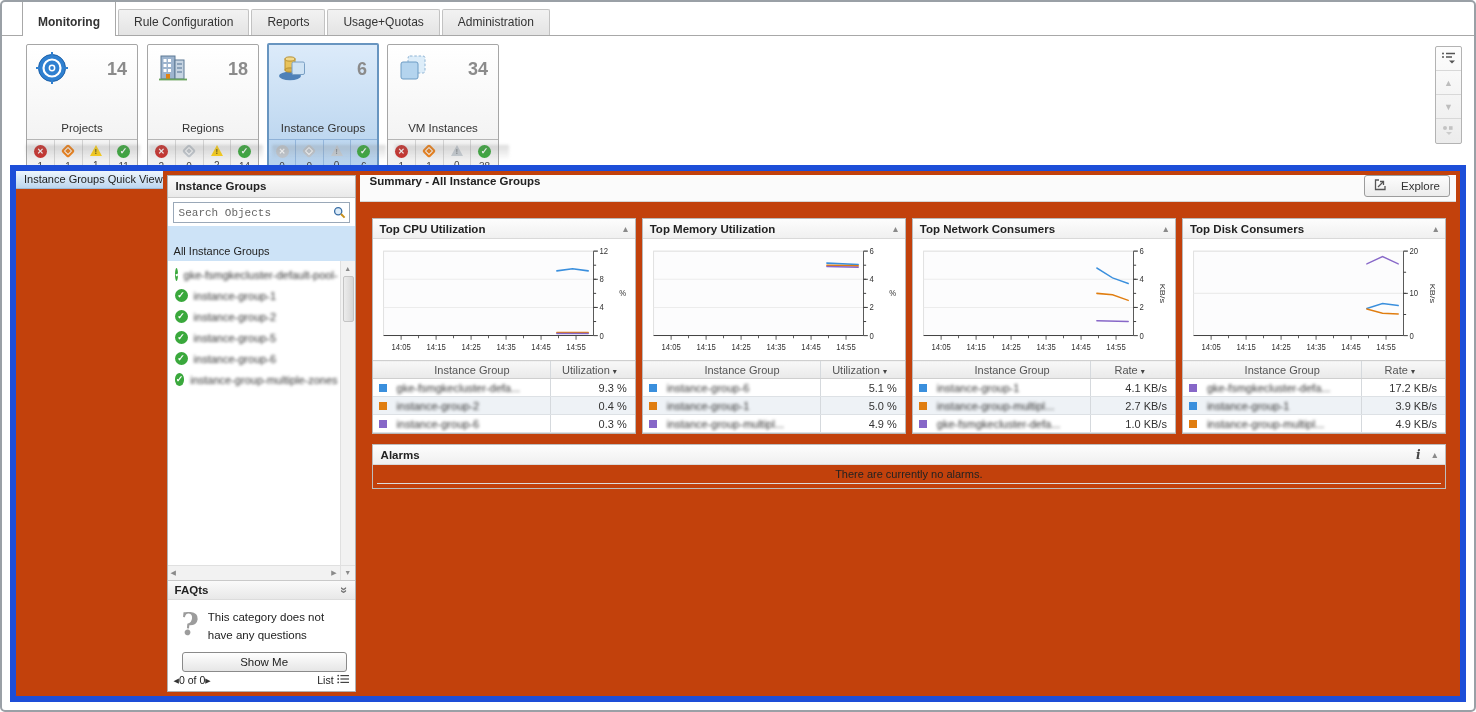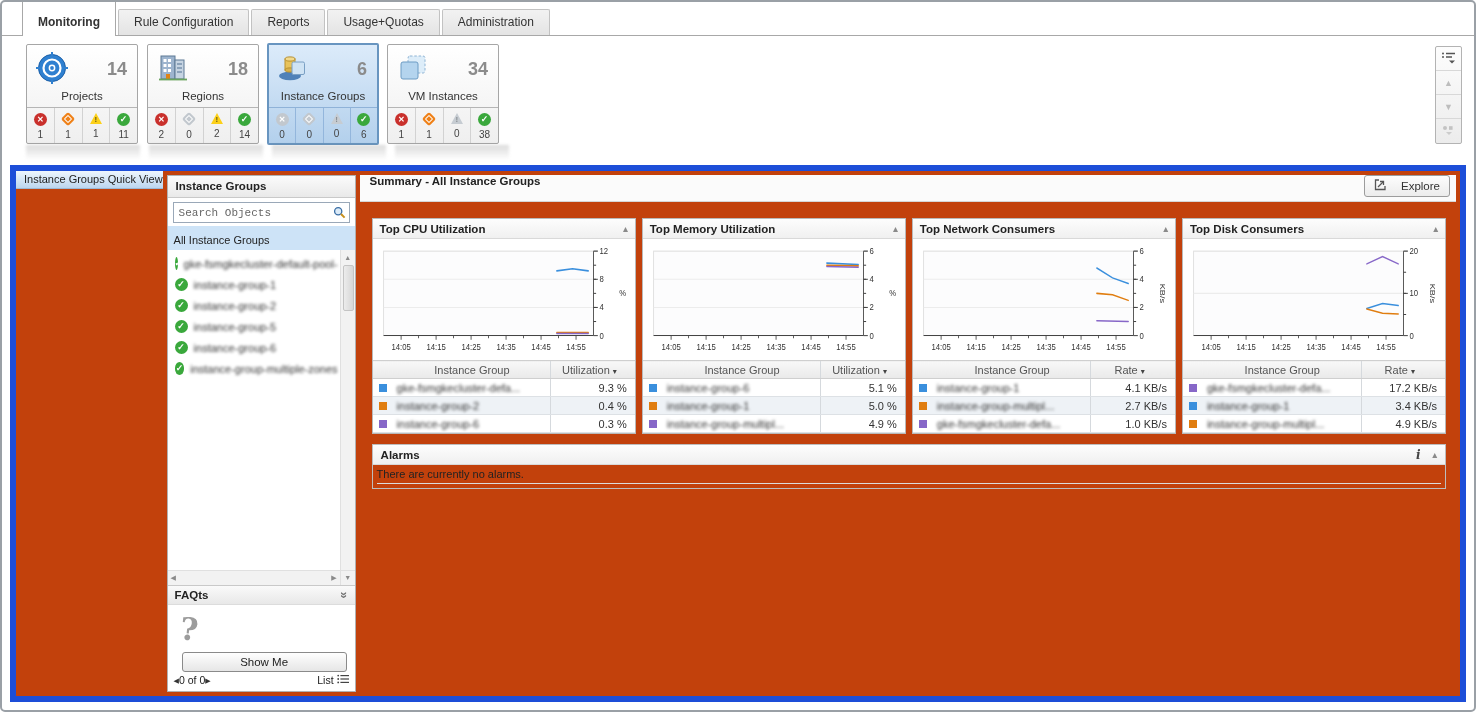--- a/index.html
+++ b/index.html
@@ -11,21 +11,21 @@
   .tabbar{position:absolute;left:0;top:0;right:0;height:34px;padding:7px 0 0 20px;display:flex;align-items:flex-end;border-bottom:1px solid #a8a8a8;}
   .tab{font-size:12px;color:#333;background:linear-gradient(#f2f2f2,#e4e4e4);border:1px solid #c2c2c2;border-bottom:none;padding:5px 15px 6px;margin-right:2px;border-radius:2px 2px 0 0;cursor:pointer;position:relative;}
   .tab.active{background:#fff;border-top:3px solid #e25906;border-color:#a8a8a8;border-top-color:#e25906;font-weight:bold;padding-top:14px;margin-bottom:-1px;padding-bottom:7px;z-index:2;}
 
   
   .tiles{position:absolute;left:24px;top:42px;display:flex;gap:9px;}
   .tile{width:112px;border:1px solid #a6a6a6;background:linear-gradient(#ffffff,#efefef);border-radius:2px;cursor:pointer;}
   .tile.selected{border:2px solid #6895c0;background:linear-gradient(#dcebfa,#b3d0ec);margin:-1px;}
   .tile-top{display:flex;align-items:center;justify-content:space-between;padding:6px 10px 0 8px;height:42px;}
   .tile-num{font-size:18px;font-weight:bold;color:#8b8b8b;}
-  .tile-label{text-align:center;font-size:11.5px;color:#333;padding:3px 0 5px;}
+  .tile-label{text-align:center;font-size:11.5px;color:#333;padding:3px 0 5px;margin-top:32px;}
   .statusrow{display:flex;border-top:1px solid #b5b5b5;}
   .tile.selected .statusrow{border-top-color:#8fb2d8;}
   .scell{flex:1;text-align:center;padding:4px 0 3px;border-left:1px solid #d2d2d2;cursor:pointer;}
   .scell:first-child{border-left:none;}
   .tile.selected .scell{border-left-color:#93b6dc;}
   .scount{font-size:10px;color:#444;margin-top:3px;}
   .reflectrow{position:absolute;left:24px;top:143px;display:flex;gap:9px;}
   .refl{width:114px;height:15px;background:linear-gradient(rgba(125,125,125,.28),rgba(255,255,255,0));filter:blur(1.5px);}
 
   
@@ -54,21 +54,21 @@
   .qv-title{height:18px;background:linear-gradient(#eef6fd,#bcd6ef);border-bottom:1px solid #9cb8d4;font-size:11px;color:#222;padding:2px 0 0 8px;}
   .qv-body{flex:1;display:flex;padding:4px;gap:4px;min-height:0;}
 
   
   .sidebar{width:189px;border:1px solid #b1b1b1;display:flex;flex-direction:column;background:#fff;min-height:0;}
   .sb-header{height:22px;background:linear-gradient(#fbfbfb,#e9e9e9);border-bottom:1px solid #c9c9c9;font-weight:bold;font-size:11.5px;color:#222;padding:4px 0 0 8px;}
   .sb-search{padding:4px 5px 3px;position:relative;}
   input.search{width:100%;height:21px;border:1px solid #9aa8b8;font-size:11px;padding:2px 24px 2px 5px;color:#333;outline:none;font-family:Liberation Mono, monospace;}
   input.search::placeholder{color:#666;}
   .search-btn{position:absolute;right:9px;top:8px;cursor:pointer;line-height:0;}
-  .sb-all{background:#cde3f7;font-size:11px;color:#222;padding:8px 6px 4px;cursor:pointer;}
+  .sb-all{background:#cde3f7;font-size:11px;color:#222;padding:19px 6px 4px;cursor:pointer;}
   .sb-listwrap{flex:1;display:grid;grid-template-columns:1fr 15px;grid-template-rows:1fr 15px;min-height:0;}
   .sb-list{overflow:hidden;padding-top:3px;}
   .sb-item{display:flex;align-items:center;gap:6px;padding:4px 2px 4px 7px;font-size:11px;color:#333;cursor:pointer;white-space:nowrap;}
   .vscroll{background:#f2f2f2;border-left:1px solid #e0e0e0;position:relative;}
   .varrow{height:15px;line-height:15px;text-align:center;font-size:7px;color:#8a8a8a;cursor:pointer;}
   .vthumb{position:absolute;top:15px;left:2px;right:1px;height:46px;background:linear-gradient(90deg,#ececec,#d6d6d6);border:1px solid #c4c4c4;border-radius:2px;cursor:pointer;}
   .hscroll{background:#f2f2f2;border-top:1px solid #e0e0e0;display:flex;align-items:center;justify-content:space-between;font-size:7px;color:#8a8a8a;padding:0 3px;}
   .corner{background:#f2f2f2;border-left:1px solid #e0e0e0;border-top:1px solid #e0e0e0;text-align:center;font-size:7px;color:#8a8a8a;line-height:14px;cursor:pointer;}
   .faq-header{height:20px;background:linear-gradient(#fafafa,#e8e8e8);border-top:1px solid #c9c9c9;border-bottom:1px solid #dcdcdc;display:flex;justify-content:space-between;align-items:center;padding:0 7px;font-weight:bold;font-size:11.5px;color:#222;}
   .faq-chevron{transform:rotate(90deg);color:#777;font-size:12px;cursor:pointer;}
@@ -108,21 +108,21 @@
 
   
   .alarms{margin:10px 10px 0 12px;border:1px solid #bdbdbd;}
   .a-header{display:flex;justify-content:space-between;align-items:center;height:20px;padding:0 8px;background:linear-gradient(#fdfdfd,#f0f0f0);border-bottom:1px solid #d9d9d9;font-size:11.5px;font-weight:bold;color:#222;}
   .a-hright{display:flex;align-items:center;gap:12px;}
   .info-i{font-family:"DejaVu Serif",serif;font-style:italic;font-weight:bold;font-size:12px;color:#444;cursor:pointer;}
   .a-cols{display:flex;background:linear-gradient(#f5f5f5,#ebebeb);border-bottom:1px solid #d4d4d4;font-size:11px;color:#555;height:18px;align-items:center;margin:4px 4px 0;}
   .a-sev{width:56px;padding-left:8px;}
   .a-time{width:374px;padding-left:4px;border-left:1px solid #dcdcdc;}
   .a-msg{flex:1;padding-left:6px;border-left:1px solid #dcdcdc;}
-  .a-empty{height:19px;font-size:11px;color:#222;border-bottom:1px solid #dcdcdc;line-height:19px;margin:0 4px 4px;}
+  .a-empty{height:19px;text-align:center;font-size:11px;color:#222;border-bottom:1px solid #dcdcdc;line-height:19px;margin:0 4px 4px;}
 </style>
 </head>
 <body>
 
 <div class="frame">
 
   <div class="tabbar">
     <div class="tab active">Monitoring</div>
     <div class="tab">Rule Configuration</div>
     <div class="tab">Reports</div>
@@ -317,20 +317,21 @@
             <span>▶</span>
           </div>
           <div class="corner">▼</div>
         </div>
         <div class="faq-header">
           <span>FAQts</span>
           <span class="faq-chevron">»</span>
         </div>
         <div class="faq-content">
           <div class="faq-q">?</div>
+          <div class="faq-text">This category does not have any questions</div>
         </div>
         <button class="showme">Show Me</button>
         <div class="sb-footer">
           <span><span class="pag-arrow">◀</span><span>0 of 0</span><span class="pag-arrow">▶</span></span>
           <span class="listbtn">
             <span>List</span>
             <span>
               <svg width="12" height="10" viewBox="0 0 12 10">
                 <circle cx="1.2" cy="1.6" r="0.9" fill="#444"></circle>
                   <line x1="3.4" y1="1.6" x2="12" y2="1.6" stroke="#444" stroke-width="1.2"></line>
@@ -654,21 +655,21 @@
                     <th class="val"><span>Rate</span> <span class="sortarrow">▾</span></th>
                   </tr>
               <tr>
                     <td class="swatch-cell"><span class="swatch" style="background-color: rgb(135, 103, 200);"></span></td>
                     <td class="name"><span class="blur">gke-fsmgkecluster-defa...</span></td>
                     <td class="val">17.2 KB/s</td>
                   </tr>
               <tr class="alt">
                     <td class="swatch-cell"><span class="swatch" style="background-color: rgb(58, 143, 221);"></span></td>
                     <td class="name"><span class="blur">instance-group-1</span></td>
-                    <td class="val">3.4 KB/s</td>
+                    <td class="val">3.9 KB/s</td>
                   </tr>
               <tr>
                     <td class="swatch-cell"><span class="swatch" style="background-color: rgb(224, 125, 16);"></span></td>
                     <td class="name"><span class="blur">instance-group-multipl...</span></td>
                     <td class="val">4.9 KB/s</td>
                   </tr>
             </tbody>
               </table>
           </div>
         </div>

